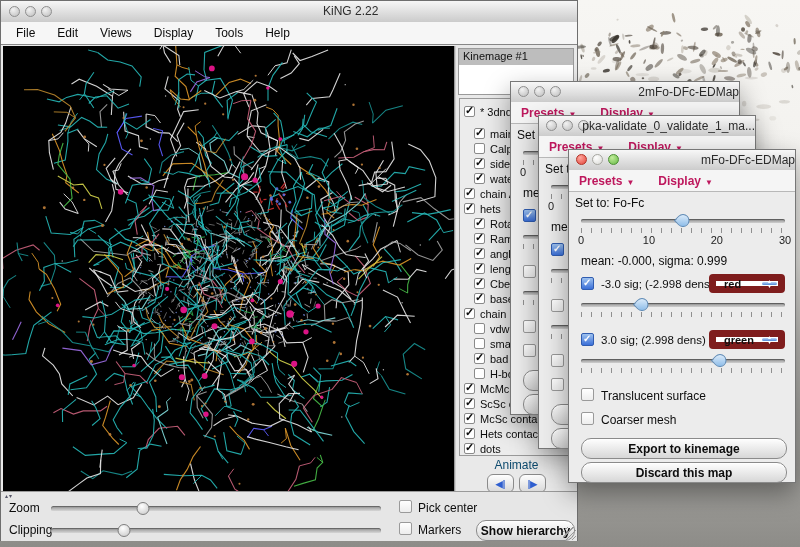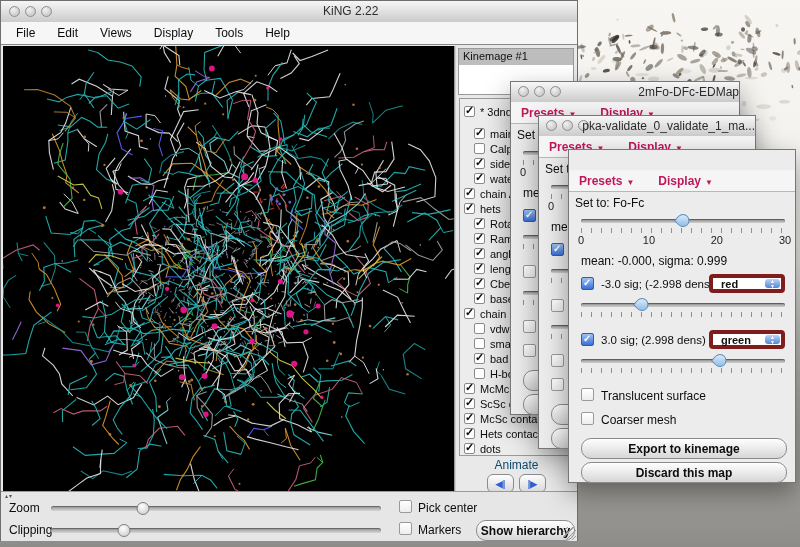--- a/index.html
+++ b/index.html
@@ -62,21 +62,21 @@
   .mw-menu{position:absolute;left:0;top:20px;width:100%;height:22px;background:#f5f5f5;border-bottom:1px solid #b8b8b8;
     display:flex;align-items:center;gap:24px;padding-left:10px;box-sizing:border-box;}
   .mw-menu-item{font-size:12px;font-weight:bold;color:#be185d;white-space:nowrap;}
   .mw-arrow{font-size:8px;margin-left:4px;}
   .mw-text{position:absolute;font-size:12px;color:#0d0d0d;white-space:nowrap;}
   .slider-track{position:absolute;height:4px;border-radius:2px;background:linear-gradient(#8d8d8d,#cfcfcf);box-shadow:inset 0 1px 1px rgba(0,0,0,.4);}
   .pin-thumb{position:absolute;width:13px;height:13px;background:linear-gradient(135deg,#eaf4fd,#7fb4e6);
     border:1px solid #5d89b5;border-radius:50% 50% 50% 0;transform:translateX(-50%) rotate(45deg);box-sizing:border-box;}
   .ticks{position:absolute;height:5px;background:repeating-linear-gradient(90deg,#8f8f8f 0 1px,transparent 1px 10px);}
   .tick-label{position:absolute;font-size:11px;color:#1c1c1c;transform:translateX(-50%);}
-  .aqua-select{position:absolute;height:19px;border:4px solid #7f1d1d;border-radius:4px;background:#fff;
+  .aqua-select{position:absolute;height:19px;border:7px solid #7f1d1d;border-radius:4px;background:#fff;
     display:flex;align-items:center;font-size:11px;font-weight:bold;color:#111;padding-left:8px;box-sizing:border-box;}
   .stepper{position:absolute;right:1px;top:1px;bottom:1px;width:15px;border-radius:3px;
     background:linear-gradient(#bad5f5,#4f86d8);display:flex;flex-direction:column;align-items:center;justify-content:center;
     color:#fff;font-size:5px;line-height:5px;}
 </style>
 </head>
 <body>
 
 <div class="stage">
   <div class="desktop"></div>
@@ -1831,20 +1831,28 @@
       <div class="pin-thumb" style="position: absolute; left: 109px; top: 204px; width: 13px; height: 13px;"></div>
       <div class="ticks" style="position: absolute; left: 12px; top: 218px; width: 194px; height: 5px;"></div>
       <div class="cb" style="position: absolute; left: 12px; top: 238px; width: 13px; height: 13px;"></div>
       <div class="mw-text" style="position: absolute; left: 32px; top: 239px; width: 174px; height: 14px;">Translucent surface</div>
       <div class="cb" style="position: absolute; left: 12px; top: 262px; width: 13px; height: 13px;"></div>
       <div class="mw-text" style="position: absolute; left: 32px; top: 263px; width: 174px; height: 14px;">Coarser mesh</div>
       <div class="pill-btn" style="position: absolute; left: 12px; top: 288px; width: 194px; height: 19px;">Export to kinemage</div>
       <div class="pill-btn" style="position: absolute; left: 12px; top: 312px; width: 194px; height: 19px;">Discard this map</div>
     </div>
     <div class="map-window" style="position: absolute; left: 568px; top: 149px; width: 228px; height: 334px; z-index: 5;">
+      <div class="mw-titlebar">
+        <div class="lights">
+          <div class="light red"></div>
+          <div class="light mid"></div>
+          <div class="light green"></div>
+        </div>
+        <div class="mw-title">mFo-DFc-EDMap</div>
+      </div>
       <div class="mw-menu">
         <div class="mw-menu-item"><span>Presets</span><span class="mw-arrow">▼</span></div>
         <div class="mw-menu-item"><span>Display</span><span class="mw-arrow">▼</span></div>
       </div>
       <div class="mw-text" style="position: absolute; left: 6px; top: 46px; width: 216px; height: 14px;">Set to: Fo-Fc</div>
       <div class="slider-track" style="position: absolute; left: 12px; top: 69px; width: 204px; height: 4px;"></div>
       <div class="pin-thumb" style="position: absolute; left: 114px; top: 64px; width: 13px; height: 13px;"></div>
       <div class="ticks" style="position: absolute; left: 12px; top: 78px; width: 204px; height: 5px;"></div>
       <span class="tick-label" style="position: absolute; left: 12px; top: 84px;">0</span>
       <span class="tick-label" style="position: absolute; left: 79.932px; top: 84px;">10</span>

